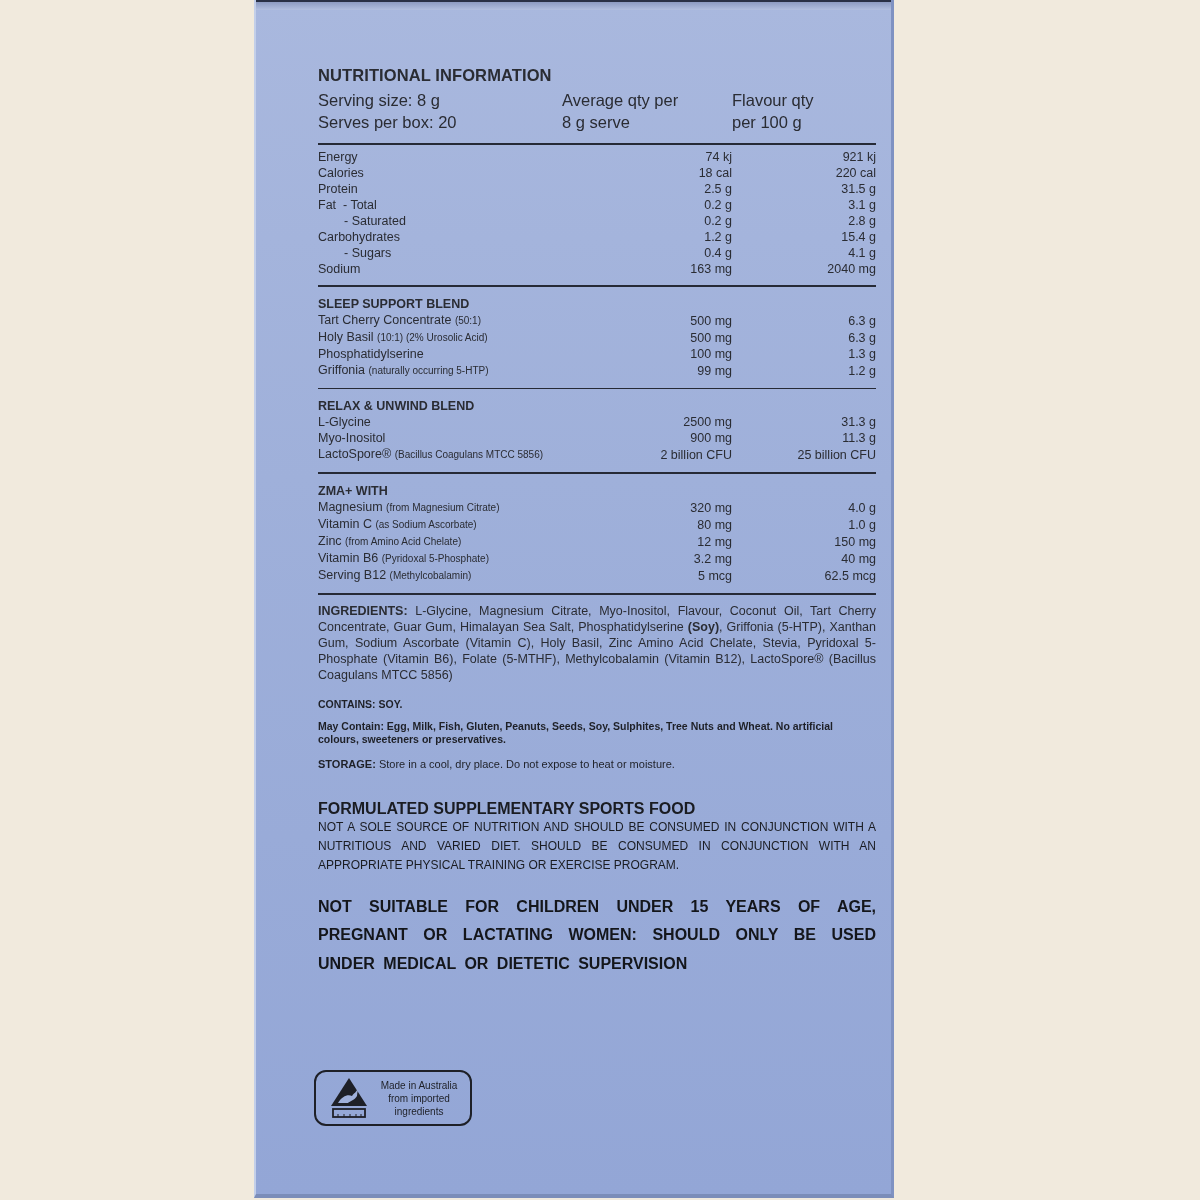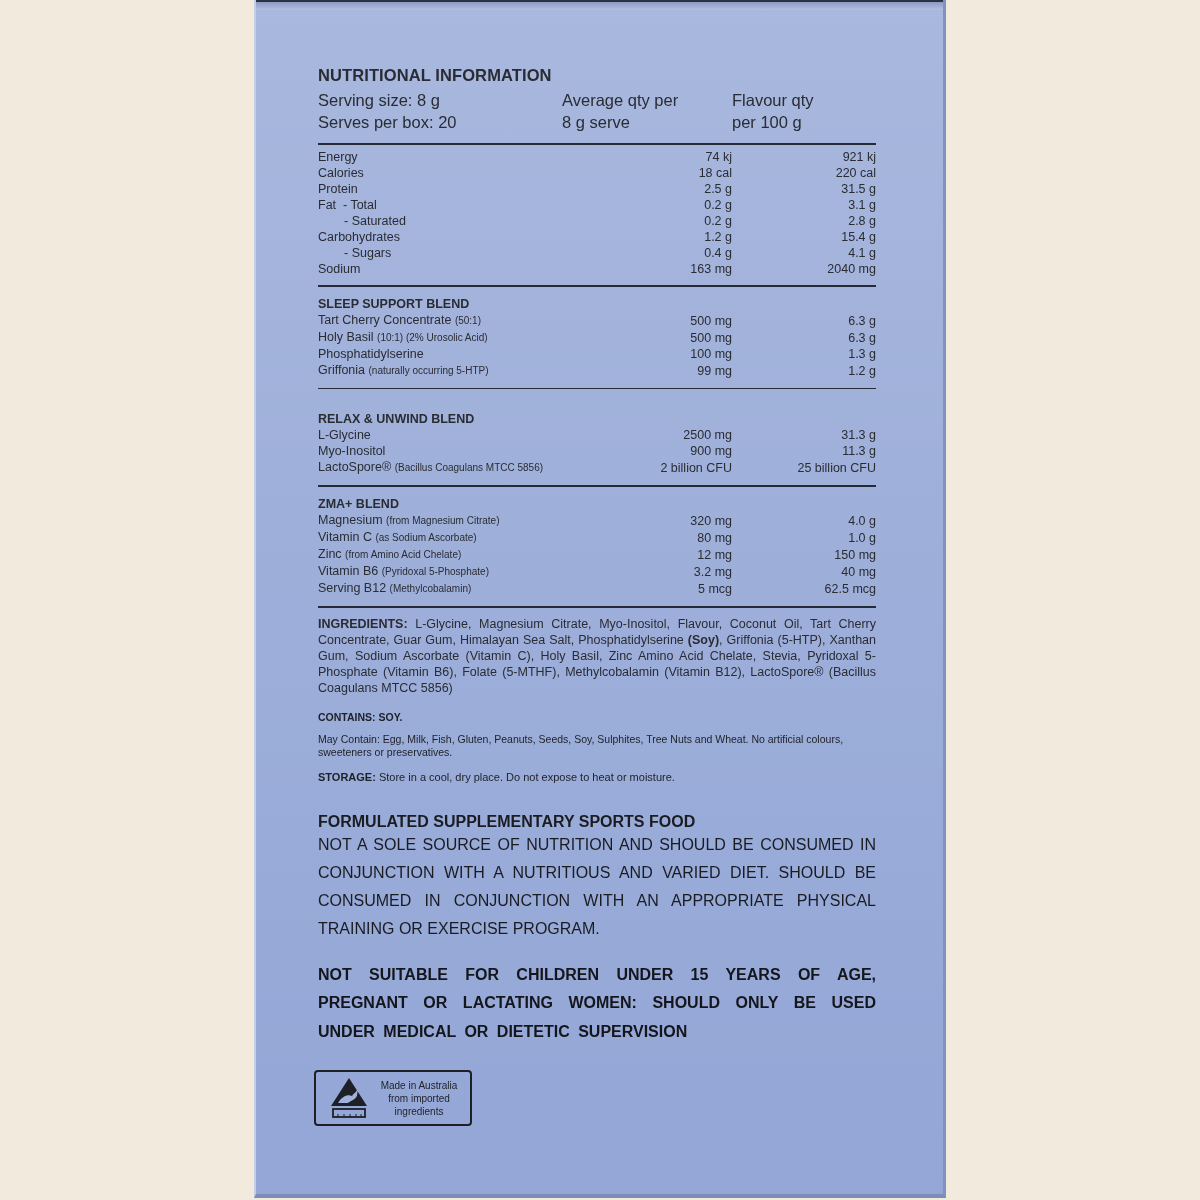--- a/index.html
+++ b/index.html
@@ -3,21 +3,21 @@
   <meta charset="utf-8">
   <style>
     * { box-sizing: border-box; margin: 0; padding: 0; }
     html, body {
       width: 1200px; height: 1200px; overflow: hidden;
       background: #f1eadd;
       font-family: "Liberation Sans", sans-serif;
       color: #1e2027;
     }
     .box {
-      position: absolute; left: 254px; top: 0; width: 692px; height: 1198px;
+      position: absolute; left: 254px; top: 0; width: 640px; height: 1198px;
       background: linear-gradient(180deg, #a9b8de 0%, #9fb0da 40%, #93a6d6 100%);
       border-left: 2px solid #c3cfe9;
       border-right: 3px solid #7f92c2;
       border-bottom: 4px solid #7b8db9;
     }
     .box-top {
       position: absolute; left: 0; right: 0; top: 0; height: 10px;
       background: linear-gradient(180deg, #8d9bc2 0%, #b2bfe0 100%);
       border-top: 2px solid #2a3146;
     }
@@ -53,41 +53,41 @@
     .sec.first { margin-top: 4px; }
     .ingredients {
       margin-top: 8px; font-size: 12.5px; line-height: 16.2px; text-align: justify;
       color: #2a2c33;
     }
     .ingredients b { font-weight: bold; }
     .contains {
       margin-top: 14px; font-size: 10.5px; font-weight: bold; color: #1e2027;
     }
     .may-contain {
-      margin-top: 10px; font-size: 10.5px; font-weight: normal; line-height: 13px; color: #1e2027;
+      margin-top: 10px; font-size: 10.5px; font-weight: bold; line-height: 13px; color: #1e2027;
     }
     .storage {
       margin-top: 12px; font-size: 11px; color: #1e2027;
     }
     .storage b { font-weight: bold; }
     .sports-title {
       margin-top: 30px; font-size: 16px; font-weight: bold; color: #1a1c22;
     }
     .sports-body {
-      font-size: 16px; line-height: 28px; text-align: justify; color: #1a1c22;
+      font-size: 12px; line-height: 19px; text-align: justify; color: #1a1c22;
       text-align-last: left;
     }
     .warning {
       margin-top: 18px; font-size: 16px; font-weight: bold; line-height: 28.5px;
       text-align: justify; text-align-last: left; color: #14161b;
       word-spacing: 4px;
     }
     .made-badge {
       position: absolute; left: 58px; top: 1070px; width: 158px; height: 56px;
-      border: 2px solid #1e2027; border-radius: 4px;
+      border: 2px solid #1e2027; border-radius: 12px;
       display: flex; align-items: center;
     }
     .kangaroo {
       width: 50px; height: 48px; margin-left: 8px; position: relative;
     }
     .made-text {
       font-size: 10px; line-height: 13px; text-align: center; color: #1e2027;
       width: 90px;
     }
   </style>
@@ -177,21 +177,21 @@
         <tr>
           <td><span>Griffonia</span> <span class="small">(naturally occurring 5-HTP)</span></td>
           <td class="c1">99 mg</td>
           <td class="c2">1.2 g</td>
         </tr>
       </tbody>
         </table>
     </div>
     <div class="rule thin" style="margin-top:9px"></div>
 
-    <div class="sec" style="margin-top:22px">
+    <div class="sec" style="margin-top:9px">
       <div class="section-head">RELAX &amp; UNWIND BLEND</div>
       <table class="nt">
         <tbody>
             <tr>
           <td><span>L-Glycine</span></td>
           <td class="c1">2500 mg</td>
           <td class="c2">31.3 g</td>
         </tr>
         <tr>
           <td><span>Myo-Inositol</span></td>
@@ -202,21 +202,21 @@
           <td><span>LactoSpore®</span> <span class="small">(Bacillus Coagulans MTCC 5856)</span></td>
           <td class="c1">2 billion CFU</td>
           <td class="c2">25 billion CFU</td>
         </tr>
       </tbody>
         </table>
     </div>
     <div class="rule thin" style="margin-top:9px"></div>
 
     <div class="sec" style="margin-top:9px">
-      <div class="section-head">ZMA+ BLEND</div>
+      <div class="section-head">ZMA+ WITH</div>
       <table class="nt">
         <tbody>
             <tr>
           <td><span>Magnesium</span> <span class="small">(from Magnesium Citrate)</span></td>
           <td class="c1">320 mg</td>
           <td class="c2">4.0 g</td>
         </tr>
         <tr>
           <td><span>Vitamin C</span> <span class="small">(as Sodium Ascorbate)</span></td>
           <td class="c1">80 mg</td>

